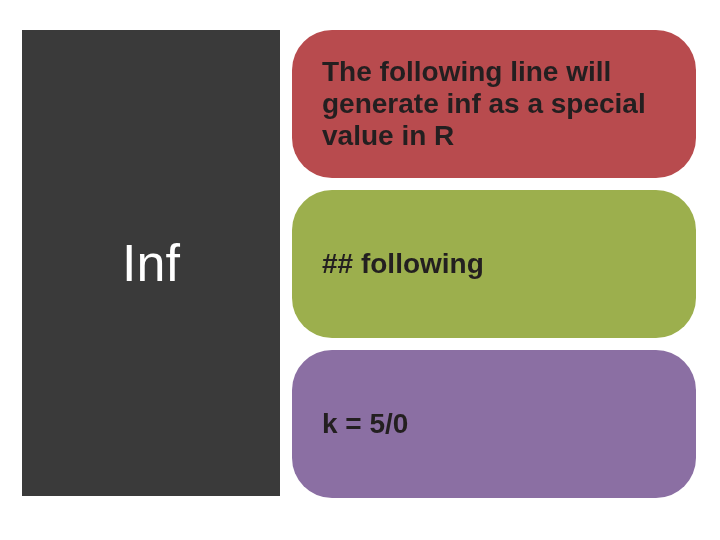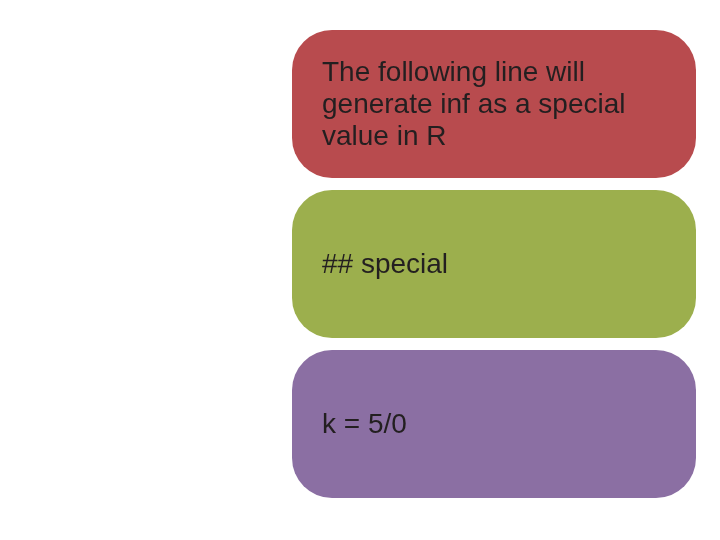--- a/index.html
+++ b/index.html
@@ -36,46 +36,49 @@
     left: 292px;
     width: 404px;
     height: 148px;
     border-radius: 40px;
     display: flex;
     align-items: center;
     padding: 0 30px;
     color: #231f20;
     font-size: 28px;
     line-height: 1.15;
-    font-weight: 400;
+    font-weight: 700;
   }
   .pill-1 {
     top: 30px;
     background: #b84b4e;
   }
   .pill-2 {
     top: 190px;
     background: #9caf4d;
   }
   .pill-3 {
     top: 350px;
     background: #8b6fa3;
   }
 </style>
 </head>
 <body>
 
 <div class="slide">
 
+  <div class="left-panel">
+    <div class="left-title">Inf</div>
+  </div>
 
   <div class="pill pill-1">
     <span>The following line will generate inf as a special value in R</span>
   </div>
 
   <div class="pill pill-2">
-    <span>## special</span>
+    <span>## following</span>
   </div>
 
   <div class="pill pill-3">
     <span>k = 5/0</span>
   </div>
 
 </div>
 
 </body></html>

